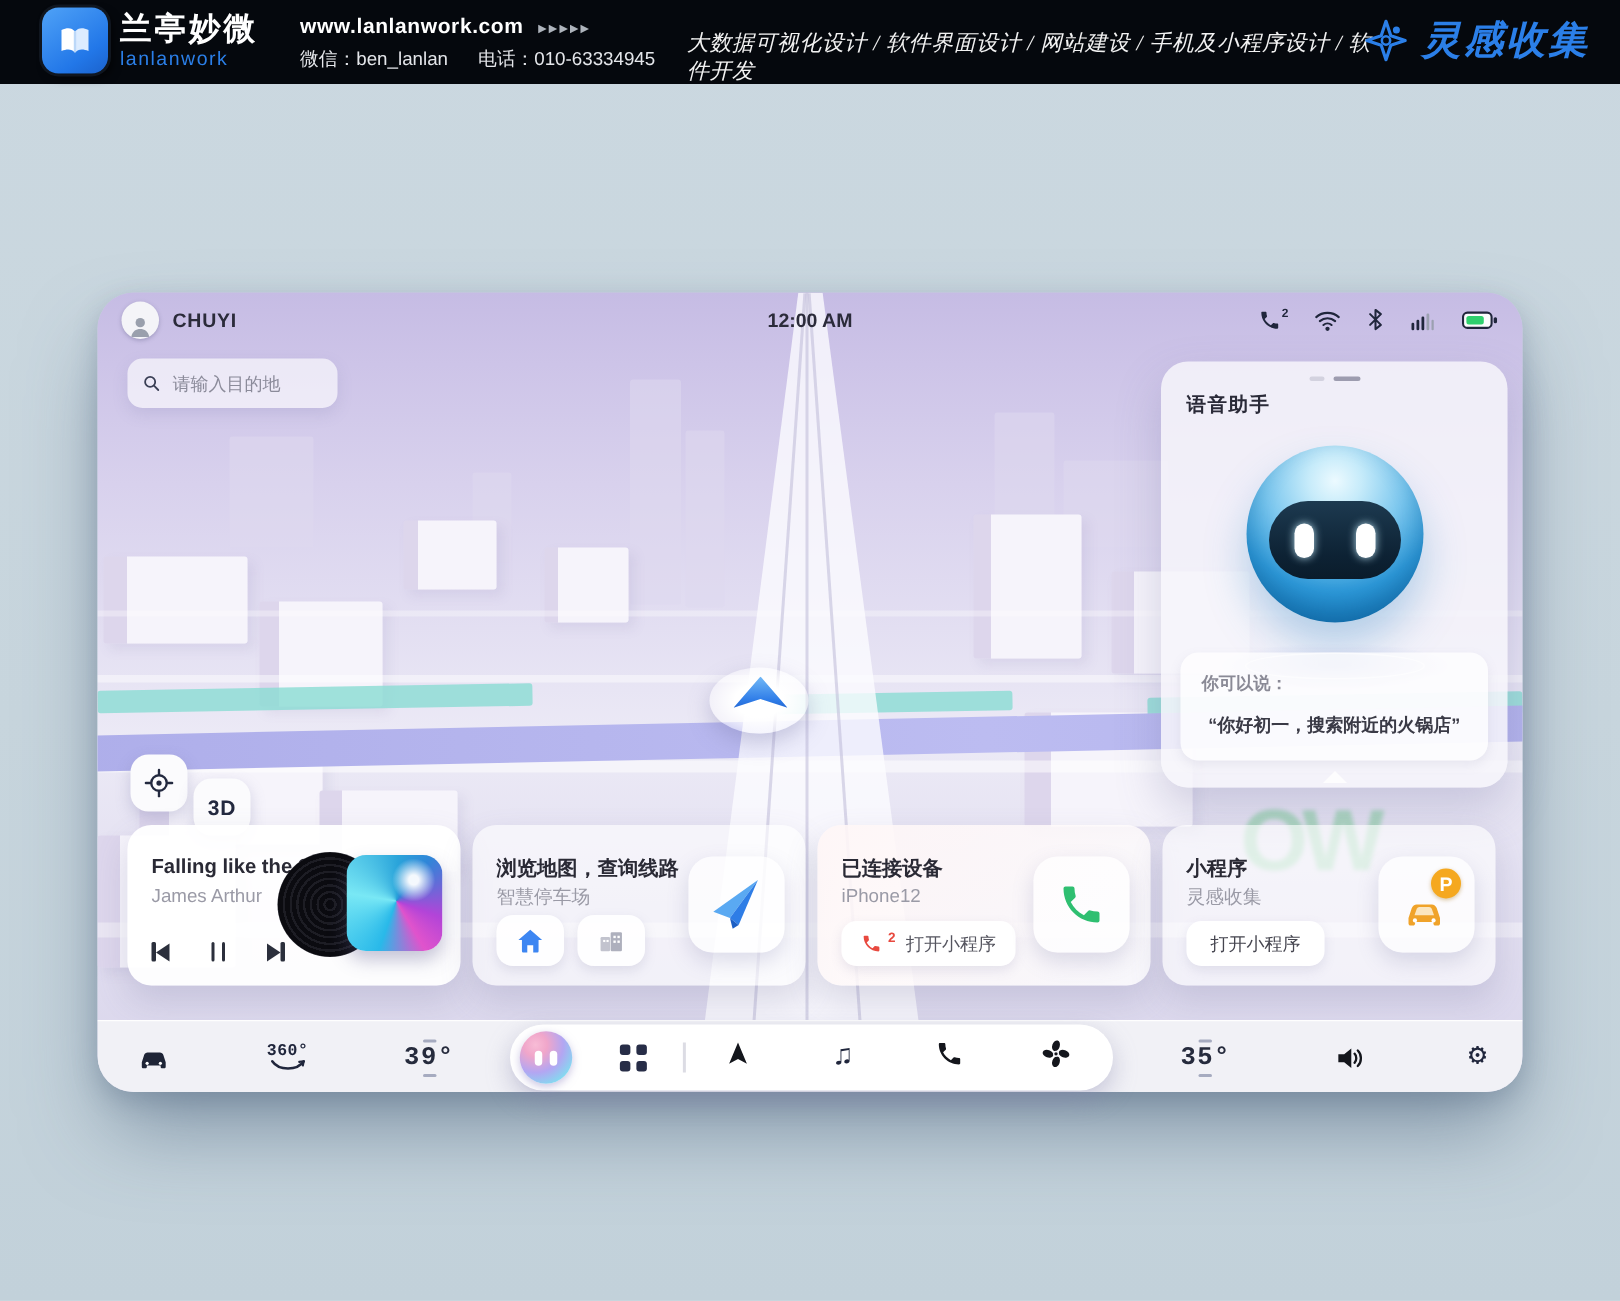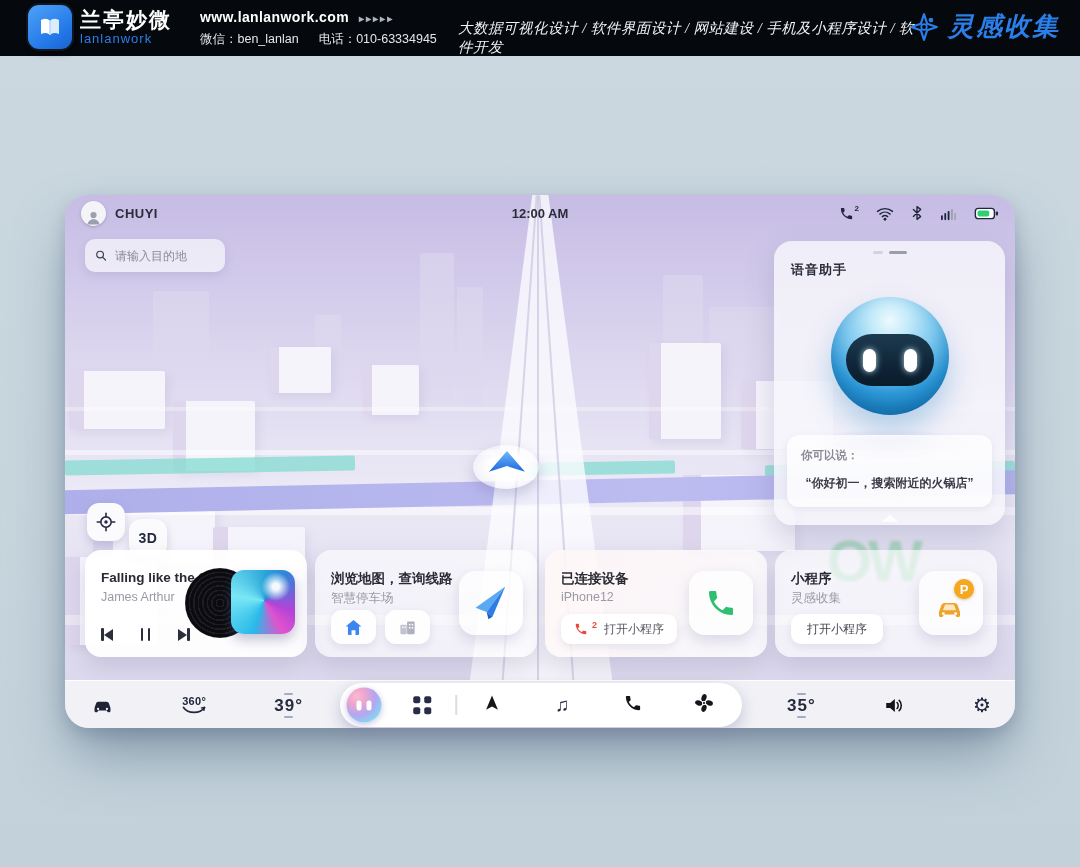--- a/index.html
+++ b/index.html
@@ -140,21 +140,21 @@
 
   .open-btn { position:absolute; left:16px; bottom:13px; height:30px; border-radius:10px; background:rgba(255,255,255,.95);
               box-shadow:0 3px 8px rgba(120,120,160,.16); display:flex; align-items:center; padding:0 16px;
               font-size:12px; color:#45454f; cursor:pointer; }
   .p-badge { position:absolute; top:8px; right:9px; width:20px; height:20px; border-radius:50%; background:#f5a81f;
              color:#fff; font-weight:bold; font-size:13px; display:flex; align-items:center; justify-content:center;
              box-shadow:0 1px 3px rgba(160,110,0,.4); }
 
   
   .dock { position:absolute; left:0; bottom:0; width:100%; height:48px; background:#f1f1f6;
-          border-radius:0 0 24px 24px; border-top:1px solid rgba(255,255,255,.9); }
+          border-radius:0 0 24px 24px; border-top:1px solid rgba(255,255,255,.9);font-family:Liberation Mono, monospace; }
   .dock-left  { position:absolute; left:26px;  top:0; height:48px; width:212px; display:flex; align-items:center; justify-content:space-between; }
   .dock-right { position:absolute; right:24px; top:0; height:48px; width:204px; display:flex; align-items:center; justify-content:space-between; }
   .dock-item { display:flex; flex-direction:column; align-items:center; justify-content:center; cursor:pointer; }
   .temp { display:flex; flex-direction:column; align-items:center; cursor:pointer; }
   .temp .t-val { font-size:17px; font-weight:bold; color:#262b3d; letter-spacing:1px; line-height:17px; }
   .t-dash { width:9px; height:2px; border-radius:1px; background:#a6abc0; margin:2px 0; }
   .i360-text { font-size:11px; font-weight:bold; color:#20263c; letter-spacing:.3px; line-height:10px; }
   .pill { position:absolute; left:275px; top:2px; width:402px; height:44px; border-radius:22px; background:#ffffff;
           box-shadow:0 6px 16px rgba(130,130,170,.4); }
   .pill > * { position:absolute; top:50%; transform:translate(-50%,-50%); cursor:pointer; }

